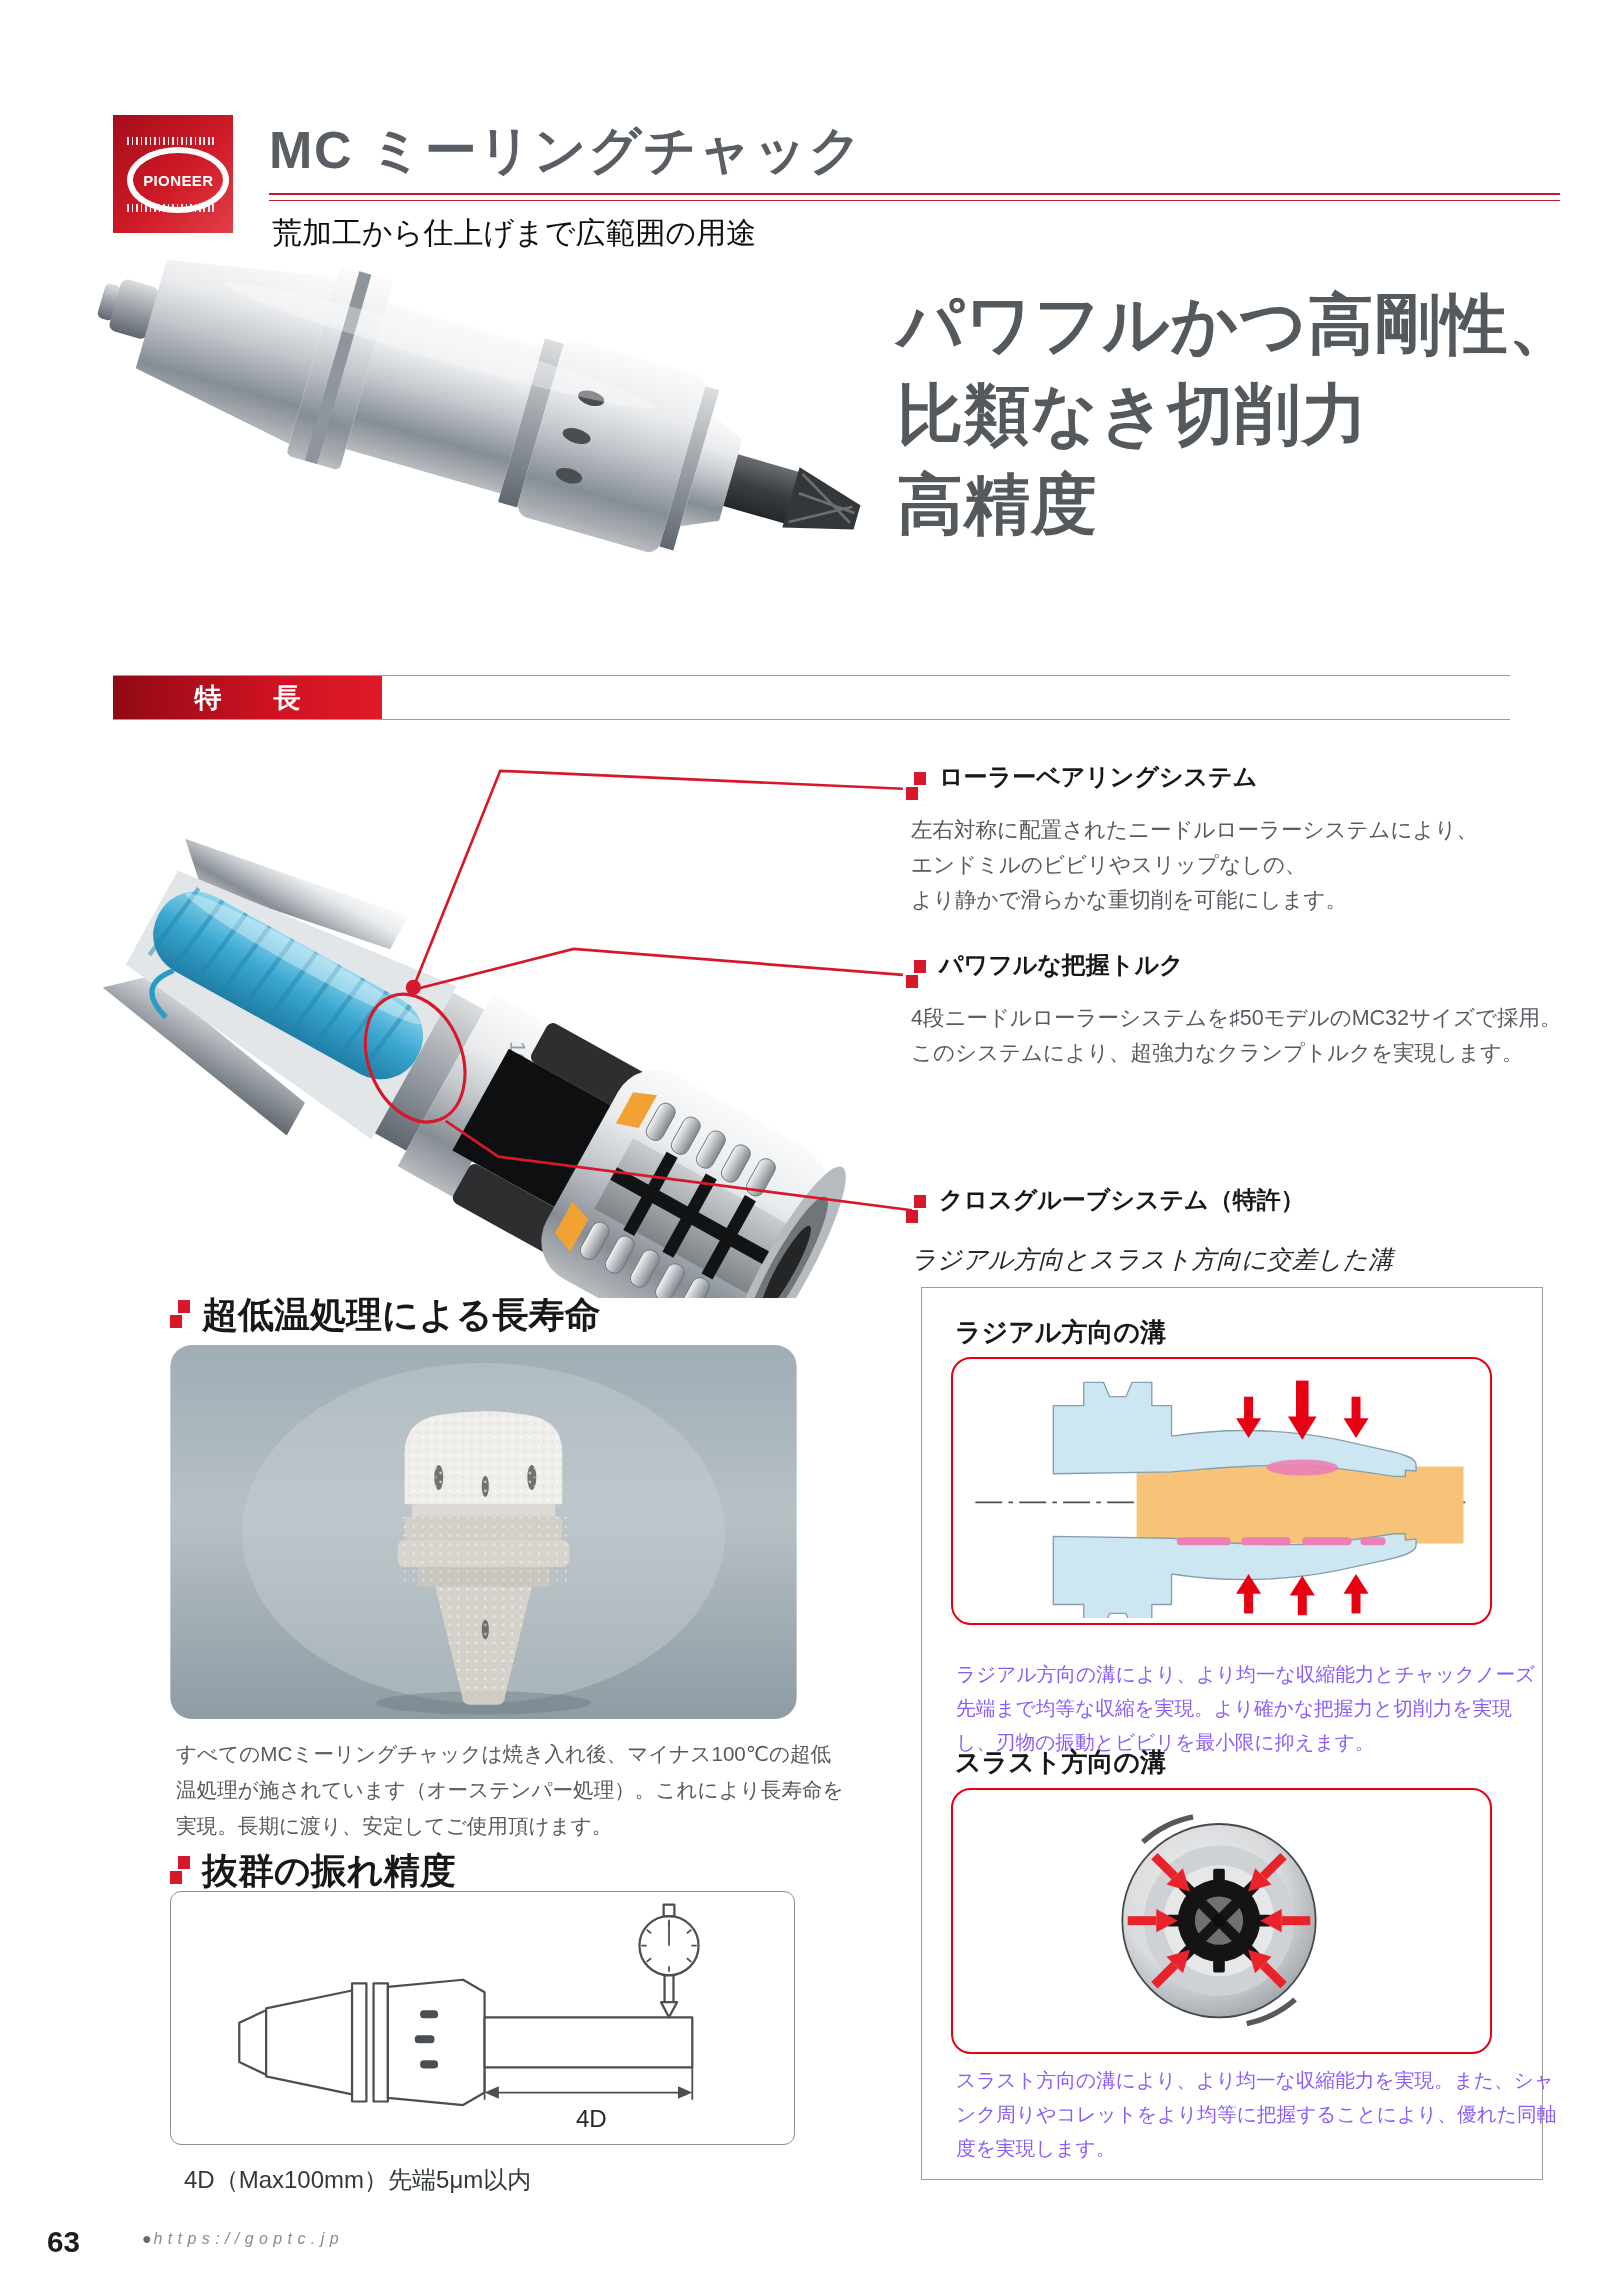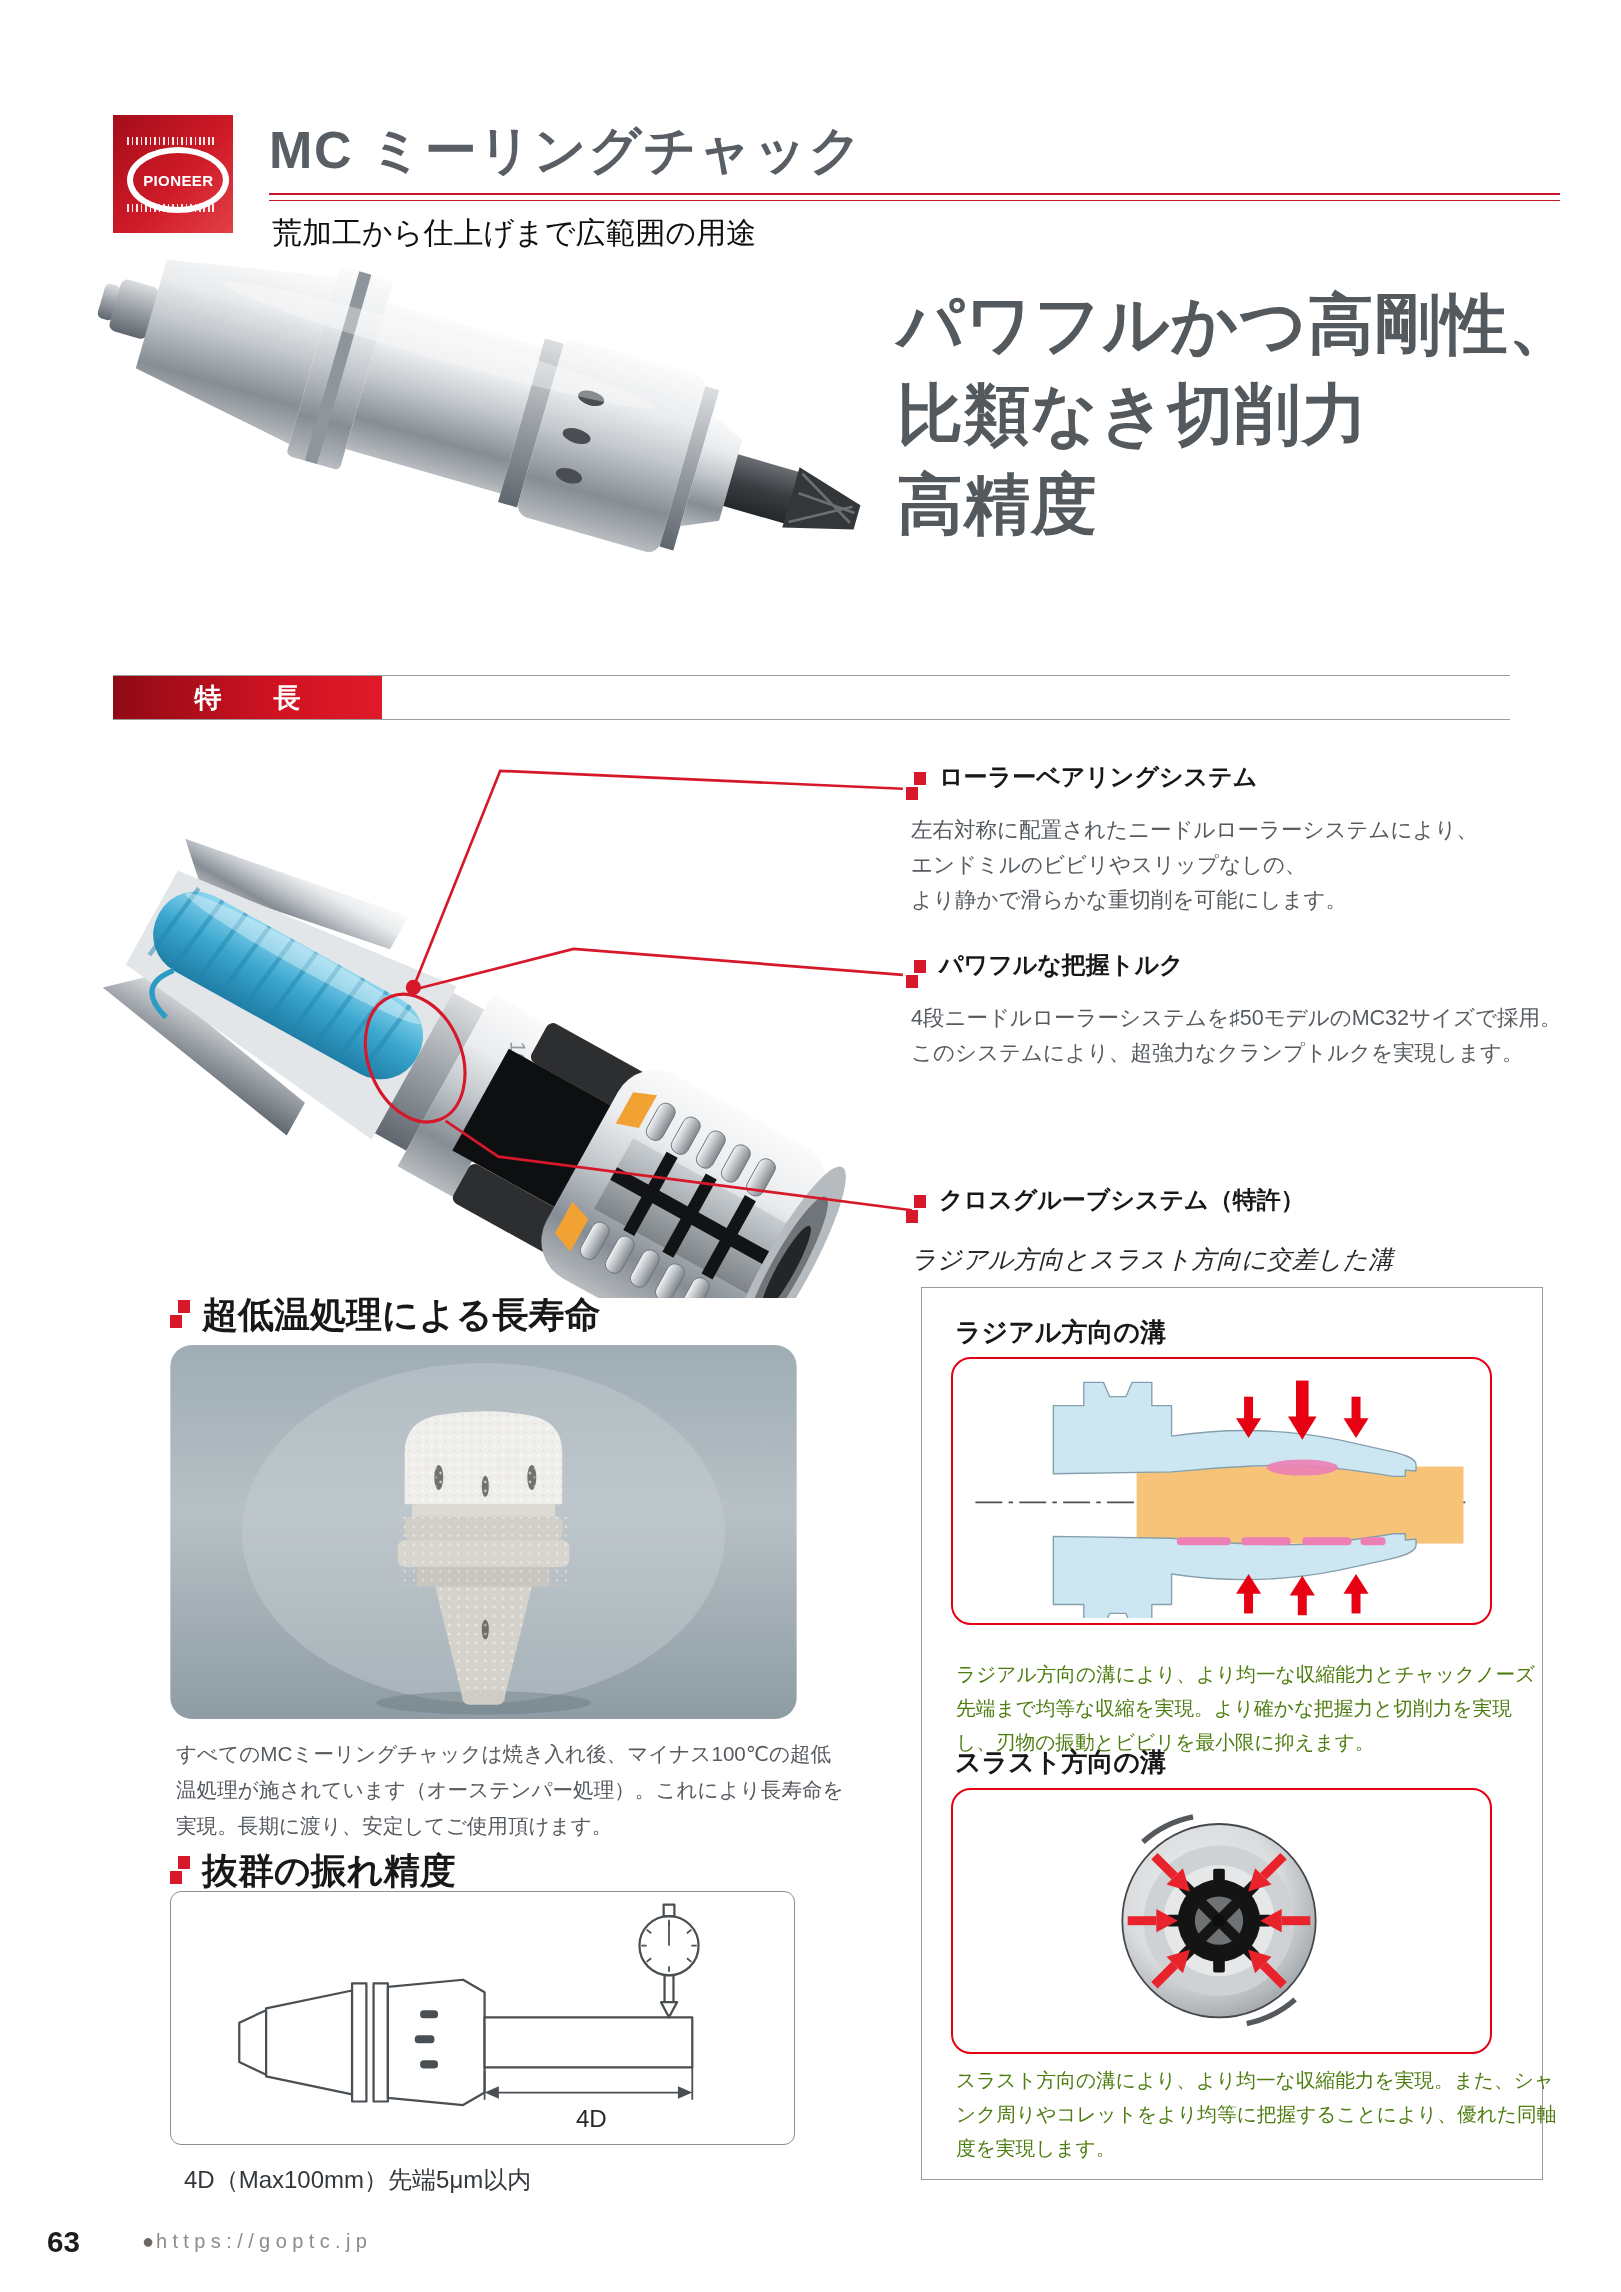--- a/index.html
+++ b/index.html
@@ -44,25 +44,25 @@
   .sec-title{font-size:36px;font-weight:bold;color:#16181a;}
   .par{font-size:20.6px;color:#565b60;line-height:36px;white-space:pre-line;}
 
   .runout-box{left:170px;top:1891px;width:623px;height:252px;border:1.8px solid #8b9095;border-radius:11px;background:#fff;}
   .caption{left:184px;top:2164px;font-size:24px;color:#33383c;}
 
   
   .panel{left:921px;top:1287px;width:620px;height:891px;border:1.8px solid #9b9b9b;background:#fff;}
   .panel-sub{font-size:26px;font-weight:bold;color:#16181a;}
   .redbox{border:2.7px solid #e60012;border-radius:19.7px;background:#fff;}
-  .panel-txt{font-size:19.7px;color:#4d7c0f;line-height:34px;white-space:pre-line;}
+  .panel-txt{font-size:19.7px;color:#8b5cf6;line-height:34px;white-space:pre-line;}
 
   
   .page-num{left:47px;top:2225px;font-size:29.6px;font-weight:600;color:#1c1c1c;}
-  .footer-url{left:142px;top:2230px;font-size:20px;color:#8f8b87;letter-spacing:5.4px;}
+  .footer-url{left:142px;top:2230px;font-size:16px;color:#8f8b87;letter-spacing:5.4px;font-style:italic;}
   .footer-url .dot{color:#6f6862;letter-spacing:1.8px;}
 </style>
 </head>
 <body>
 
 <div class="page">
 
   <div class="abs logo">
     <div class="abs logo-hatch" style="top:21.5px"></div>
     <div class="abs logo-ellipse">

